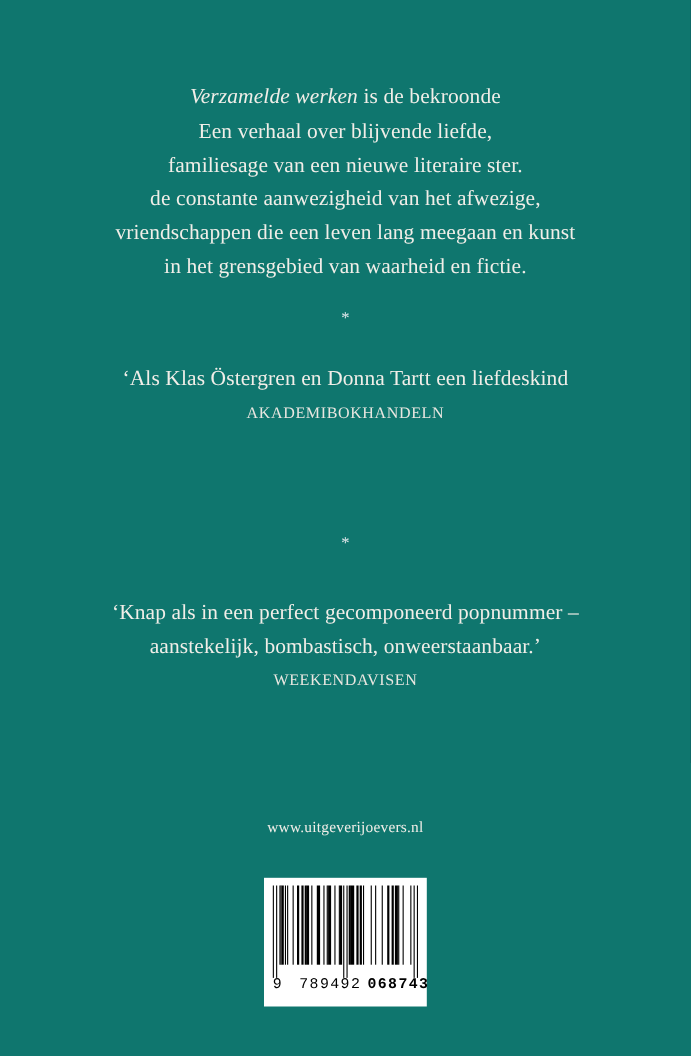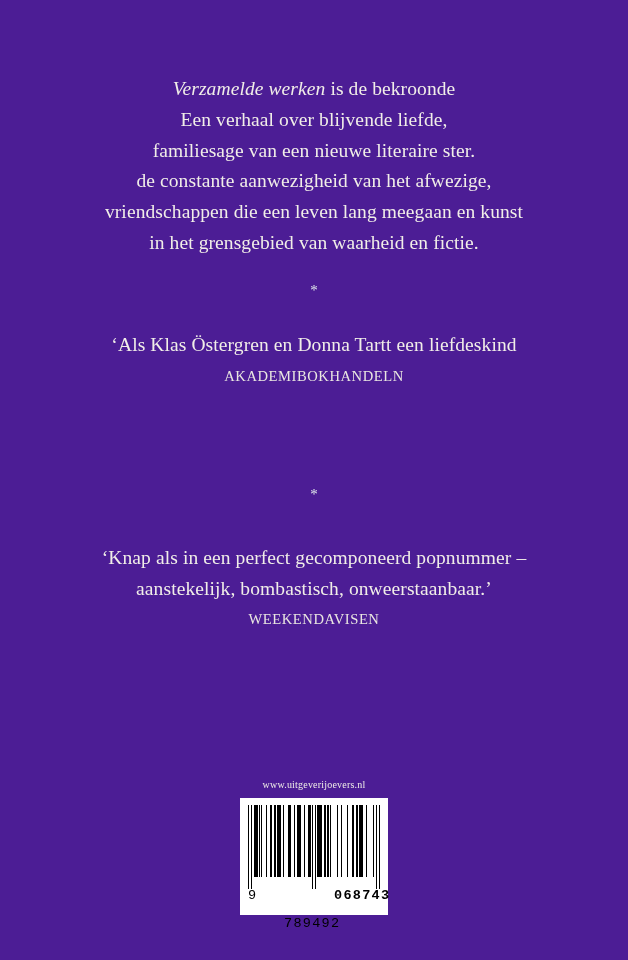--- a/index.html
+++ b/index.html
@@ -12,21 +12,21 @@
     background: #072a40;
     font-family: "Liberation Serif", "DejaVu Serif", serif;
     color: #f1eee8;
     overflow: hidden;
     position: relative;
   }
 
   .cover {
     position: absolute;
     inset: 0;
-    background: #4c1d95;
+    background: #0f766e;
     display: block;
   }
 
   
   .blurb {
     position: absolute;
     top: 74px;
     left: 0;
     right: 0;
     text-align: center;
@@ -77,25 +77,25 @@
     margin-top: 5px;
     font-size: 14.6px;
     letter-spacing: 0.55px;
     color: #eae7e1;
     line-height: 20px;
   }
 
   
   .site-url {
     position: absolute;
-    top: 776px;
-    left: 0;
-    right: 0;
-    text-align: center;
-    font-size: 10px;
+    top: 744px;
+    left: 0;
+    right: 0;
+    text-align: center;
+    font-size: 14px;
     letter-spacing: 0.2px;
     color: #f1eee8;
     line-height: 18px;
   }
 
   .barcode-box {
     position: absolute;
     left: 240px;
     top: 798px;
     width: 148px;
@@ -121,21 +121,21 @@
     font-size: 13.5px;
     color: #000000;
     line-height: 18px;
   }
   .barcode-digits span {
     position: absolute;
     top: -2px;
     white-space: pre;
   }
   .bc-lead  { left: 0px; }
-  .bc-left  { left: 36px; letter-spacing: 1.3px; margin-top: 28px; }
+  .bc-left  { left: 24px; letter-spacing: 1.3px; }
   .bc-right { left: 86px; letter-spacing: 1.3px; font-weight: bold; }
 </style>
 </head>
 <body>
 
 <div class="cover">
 
   <div class="blurb">
     <span class="line"><em class="title-italic">Verzamelde werken</em><span> is de bekroonde</span></span>
     <span class="line">Een verhaal over blijvende liefde,</span>

